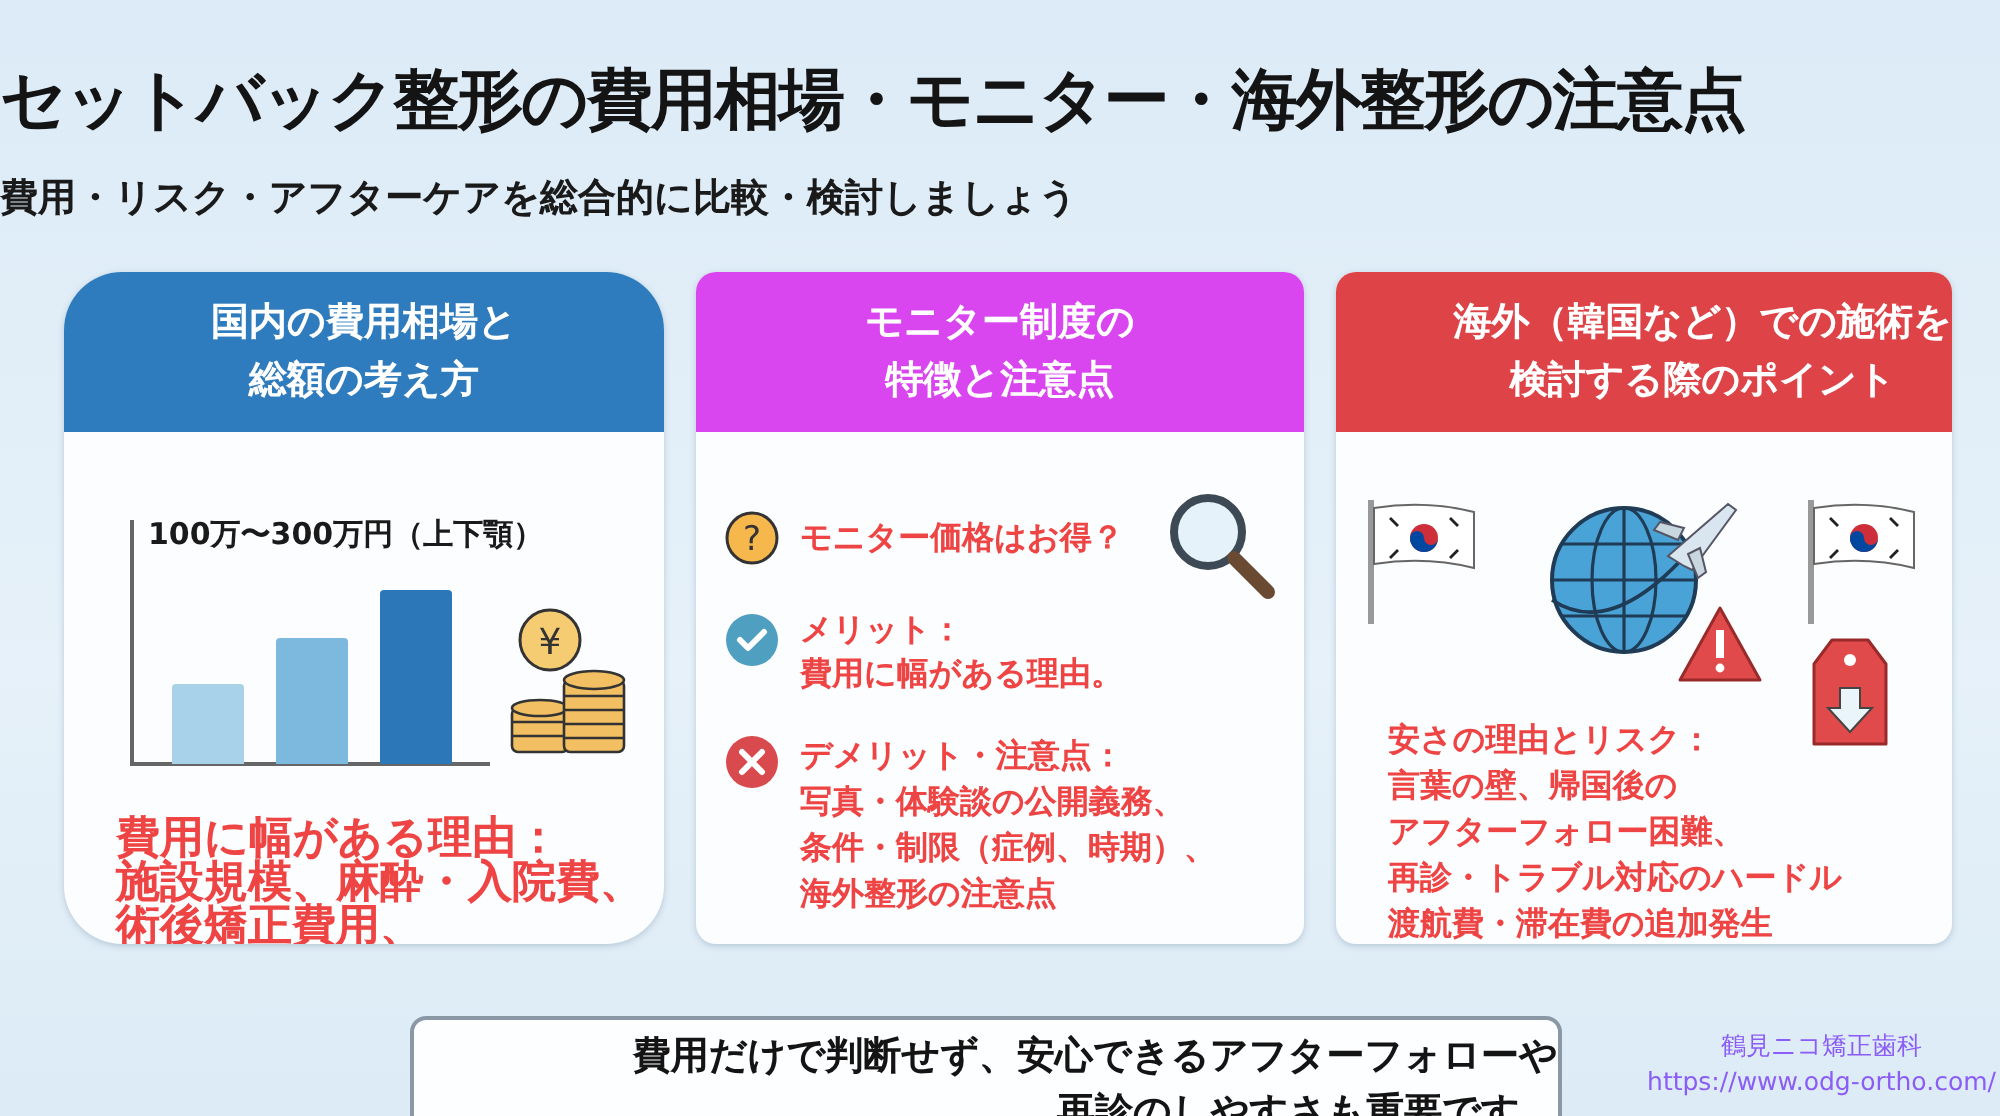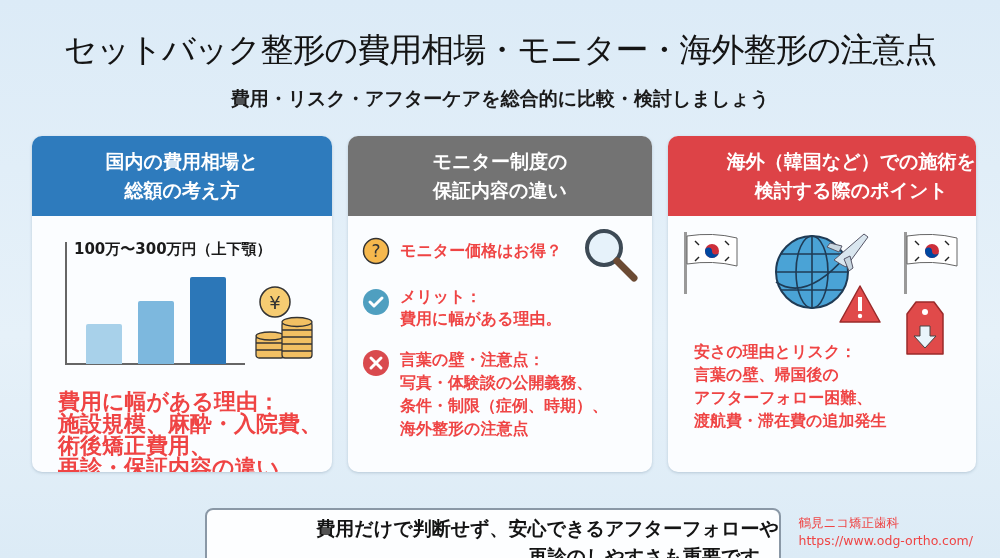--- a/index.html
+++ b/index.html
@@ -4,58 +4,58 @@
 <style>
   * { box-sizing: border-box; margin: 0; padding: 0; }
   html, body { width: 1000px; height: 558px; overflow: hidden; }
   body {
     font-family: "DejaVu Sans", "Liberation Sans", sans-serif;
     background: linear-gradient(180deg, #dcebf7 0%, #e6f1f9 60%, #dcebf6 100%);
     position: relative;
     color: #1a1a1a;
   }
   .title {
-    position: absolute; left: 0; top: 28px; width: 1000px; text-align: center;
-    font-size: 33px; font-weight: normal; letter-spacing: -1px; color: #141414;
+    position: absolute; left: 0; top: 28px; width: 1000px; text-align: left;
+    font-size: 33px; font-weight: bold; letter-spacing: -1px; color: #141414;
   }
   .subtitle {
-    position: absolute; left: 0; top: 86px; width: 1000px; text-align: center;
+    position: absolute; left: 0; top: 86px; width: 1000px; text-align: left;
     font-size: 19px; font-weight: bold; letter-spacing: 0px; color: #1a1a1a;
   }
   .card {
     position: absolute; top: 136px; height: 336px;
     background: #fbfdff; border-radius: 10px; overflow: hidden;
     box-shadow: 0 1px 3px rgba(60,90,120,0.25);
   }
   .card-head {
     height: 80px; display: flex; align-items: center; justify-content: center;
     text-align: center; color: #fff; font-weight: bold; font-size: 19px; line-height: 29px;
   }
-  .c1 { left: 32px; width: 300px; }
+  .c1 { left: 32px; width: 300px; border-radius: 29px; }
   .c2 { left: 348px; width: 304px; }
   .c3 { left: 668px; width: 308px; }
   .h1 { background: #2e7bbd; }
-  .h2 { background: #737373; }
+  .h2 { background: #d946ef; }
   .h3 { background: #dd4347; justify-content: flex-end; }
-  .card-body { position: relative; height: 256px; }
+  .card-body { position: relative; height: 256px; margin-top: 18px; }
   .line-text { position: absolute; font-size: 15.5px; font-weight: bold; line-height: 22px; color: #ef4444; }
 
   
   .axis-y { position: absolute; left: 33px; top: 26px; width: 2px; height: 122px; background: #666; }
   .axis-x { position: absolute; left: 33px; top: 147px; width: 180px; height: 2px; background: #666; }
   .bar { position: absolute; bottom: 108px; width: 36px; border-radius: 2px 2px 0 0; }
   .chart-label { position: absolute; left: 42px; top: 24px; font-size: 15px; font-weight: bold; }
 
   .footer-box {
     position: absolute; left: 205px; top: 508px; width: 576px; height: 66px;
     border: 2px solid #8a98a6; border-radius: 8px; background: #fdfeff;
     text-align: right; font-size: 19px; font-weight: bold; line-height: 28px; padding-top: 4px;
     color: #141414;
   }
-  .brand { position: absolute; right: 27px; top: 514px; text-align: left; font-size: 12.5px; line-height: 18px; color: #ef4444; }
+  .brand { position: absolute; right: 2px; top: 514px; text-align: center; font-size: 12.5px; line-height: 18px; color: #8b5cf6; }
 </style>
 </head>
 <body>
 
 <div class="title">セットバック整形の費用相場・モニター・海外整形の注意点</div>
 <div class="subtitle">費用・リスク・アフターケアを総合的に比較・検討しましょう</div>
 
 <div class="card c1">
   <div class="card-head h1">
     <div>
@@ -92,21 +92,21 @@
       <div>術後矯正費用、</div>
       <div>再診・保証内容の違い</div>
     </div>
   </div>
 </div>
 
 <div class="card c2">
   <div class="card-head h2">
     <div>
       <div>モニター制度の</div>
-      <div>保証内容の違い</div>
+      <div>特徴と注意点</div>
     </div>
   </div>
   <div class="card-body">
     <svg style="position:absolute;left:14px;top:21px;" width="28" height="28" viewBox="0 0 28 28">
       <circle cx="14" cy="14" r="12.5" fill="#f6b84d" stroke="#333" stroke-width="1.5"></circle>
       <text x="14" y="20" font-size="17" text-anchor="middle" fill="#333" font-family="DejaVu Sans, sans-serif">?</text>
     </svg>
     <div class="line-text" style="left:52px;top:24px;font-size:16px;">モニター価格はお得？</div>
     <svg style="position:absolute;left:232px;top:10px;" width="62" height="58" viewBox="0 0 62 58">
       <circle cx="24" cy="22" r="17" fill="#e6f2fa" stroke="#3d4a55" stroke-width="4"></circle>
@@ -118,21 +118,21 @@
     </svg>
     <div class="line-text" style="left:52px;top:70px;font-size:16px;">
       <div>メリット：</div>
       <div>費用に幅がある理由。</div>
     </div>
     <svg style="position:absolute;left:14px;top:133px;" width="28" height="28" viewBox="0 0 28 28">
       <circle cx="14" cy="14" r="13" fill="#d94a4e"></circle>
       <path d="M9 9 l10 10 M19 9 l-10 10" stroke="#fff" stroke-width="3" stroke-linecap="round"></path>
     </svg>
     <div class="line-text" style="left:52px;top:132px;font-size:16px;line-height:23px;">
-      <div>言葉の壁・注意点：</div>
+      <div>デメリット・注意点：</div>
       <div>写真・体験談の公開義務、</div>
       <div>条件・制限（症例、時期）、</div>
       <div>海外整形の注意点</div>
     </div>
   </div>
 </div>
 
 <div class="card c3">
   <div class="card-head h3">
     <div>
@@ -182,20 +182,21 @@
     </svg>
     <svg style="position:absolute;left:236px;top:82px;" width="42" height="60" viewBox="0 0 42 60">
       <path d="M12 4 h18 l9 12 v40 h-36 v-40 z" fill="#e04a4a" stroke="#9a2a2a" stroke-width="1.5" stroke-linejoin="round"></path>
       <circle cx="21" cy="14" r="3" fill="#fff"></circle>
       <path d="M16 28 h10 v10 h6 l-11 12 l-11 -12 h6 z" fill="#eaf4fb" stroke="#444" stroke-width="1"></path>
     </svg>
     <div class="line-text" style="left:26px;top:124px;font-size:16px;line-height:23px;">
       <div>安さの理由とリスク：</div>
       <div>言葉の壁、帰国後の</div>
       <div>アフターフォロー困難、</div>
+      <div>再診・トラブル対応のハードル</div>
       <div>渡航費・滞在費の追加発生</div>
     </div>
   </div>
 </div>
 
 <div class="footer-box">
   <div>費用だけで判断せず、安心できるアフターフォローや</div>
   <div>再診のしやすさも重要です。</div>
 </div>
 

